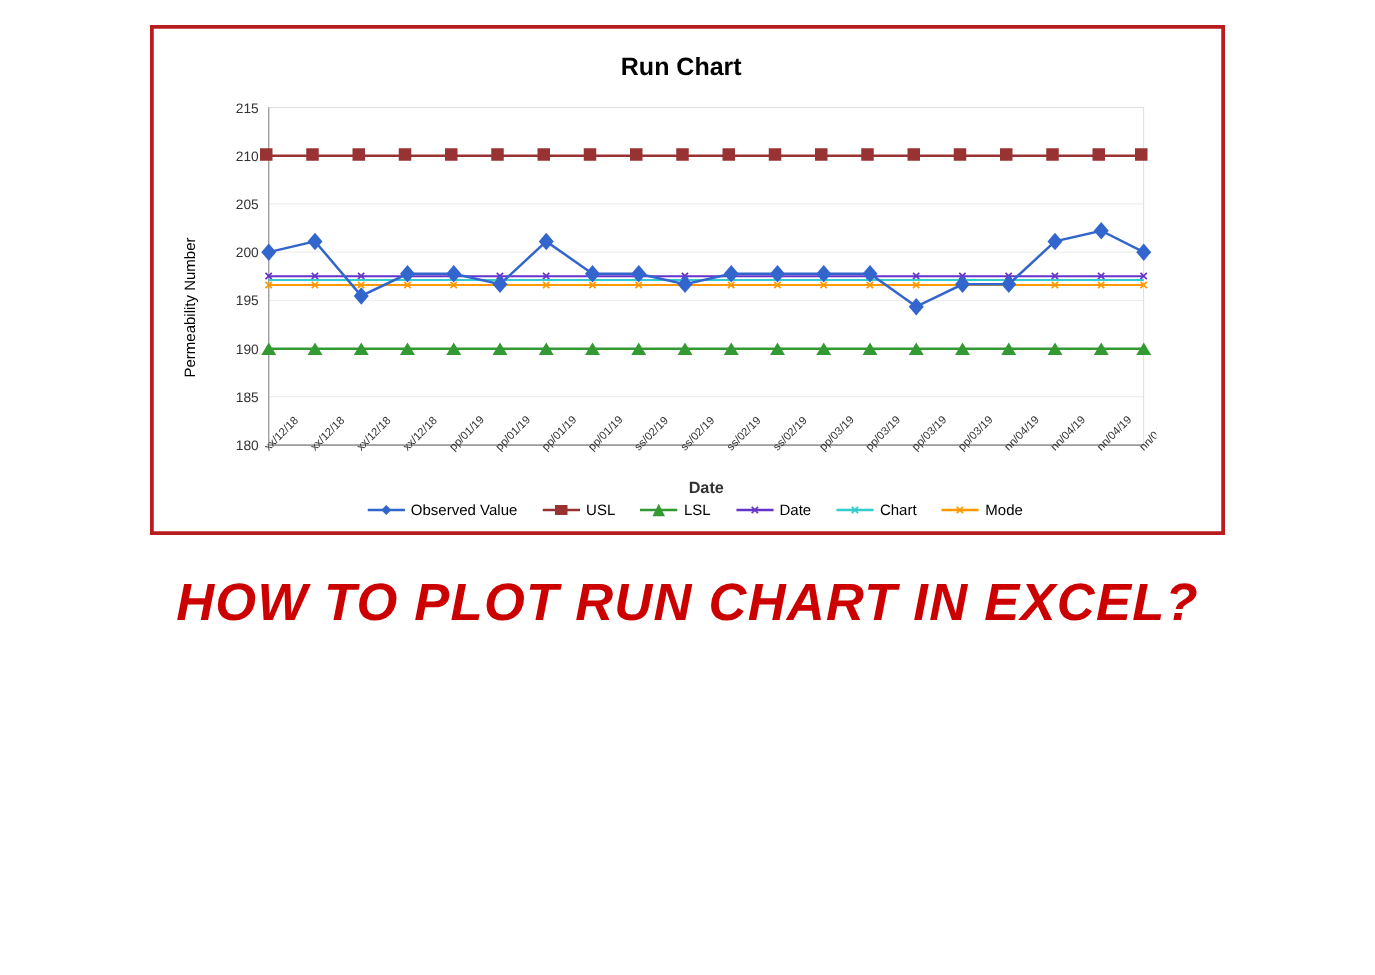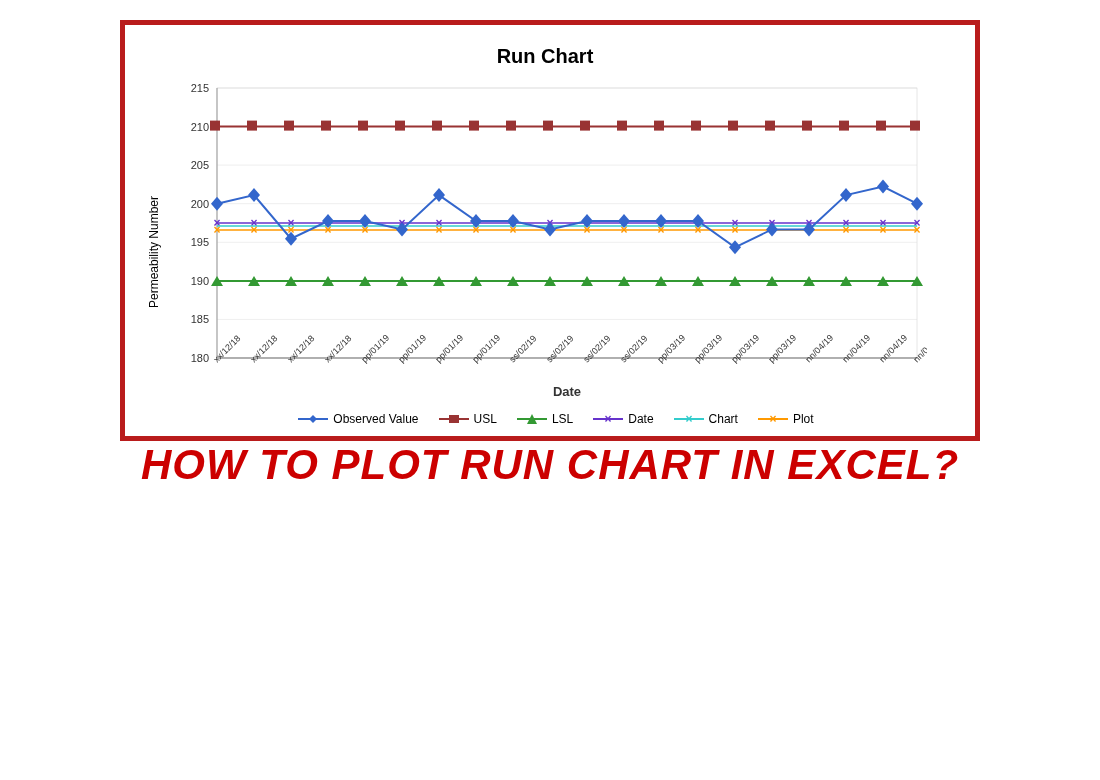--- a/index.html
+++ b/index.html
@@ -15,21 +15,21 @@
       width: 1100px;
       height: 780px;
       display: flex;
       flex-direction: column;
       align-items: center;
       padding: 20px;
     }
 
     .chart-container {
       width: 860px;
-      border: 5px solid #b91c1c;
+      border: 3px solid #b91c1c;
       background: #fff;
       padding: 20px 30px 10px 20px;
       position: relative;
     }
 
     .chart-title {
       text-align: center;
       font-size: 20px;
       font-weight: bold;
       margin-bottom: 10px;
@@ -62,32 +62,32 @@
       flex: 1;
       position: relative;
     }
 
     .legend {
       display: flex;
       flex-direction: row;
       justify-content: center;
       align-items: center;
       gap: 20px;
-      margin-top: 10px;
       font-size: 12px;
       flex-wrap: wrap;
     }
 
     .legend-item {
       display: flex;
       align-items: center;
       gap: 5px;
     }
 
     .headline {
+      margin-top: 30px;
       font-size: 42px;
       font-weight: bold;
       color: #cc0000;
       font-family: 'Arial Black', Arial, sans-serif;
       text-transform: uppercase;
       letter-spacing: 1px;
       text-align: left;
       font-style: italic;
     }
   </style>
@@ -333,21 +333,21 @@
               <line x1="0" y1="6" x2="30" y2="6" stroke="#33cccc" stroke-width="2"></line>
               <text x="15" y="10" text-anchor="middle" font-size="12" fill="#33cccc" font-weight="bold">×</text>
             </svg>
             <span>Chart</span>
           </div>
           <div class="legend-item">
             <svg width="30" height="12">
               <line x1="0" y1="6" x2="30" y2="6" stroke="#ff9900" stroke-width="2"></line>
               <text x="15" y="10" text-anchor="middle" font-size="12" fill="#ff9900" font-weight="bold">×</text>
             </svg>
-            <span>Plot</span>
+            <span>Mode</span>
           </div>
         </div>
       </div>
     </div>
   </div>
 
   <div class="headline">How to Plot Run Chart in Excel?</div>
 </div>
 
 </body></html>

